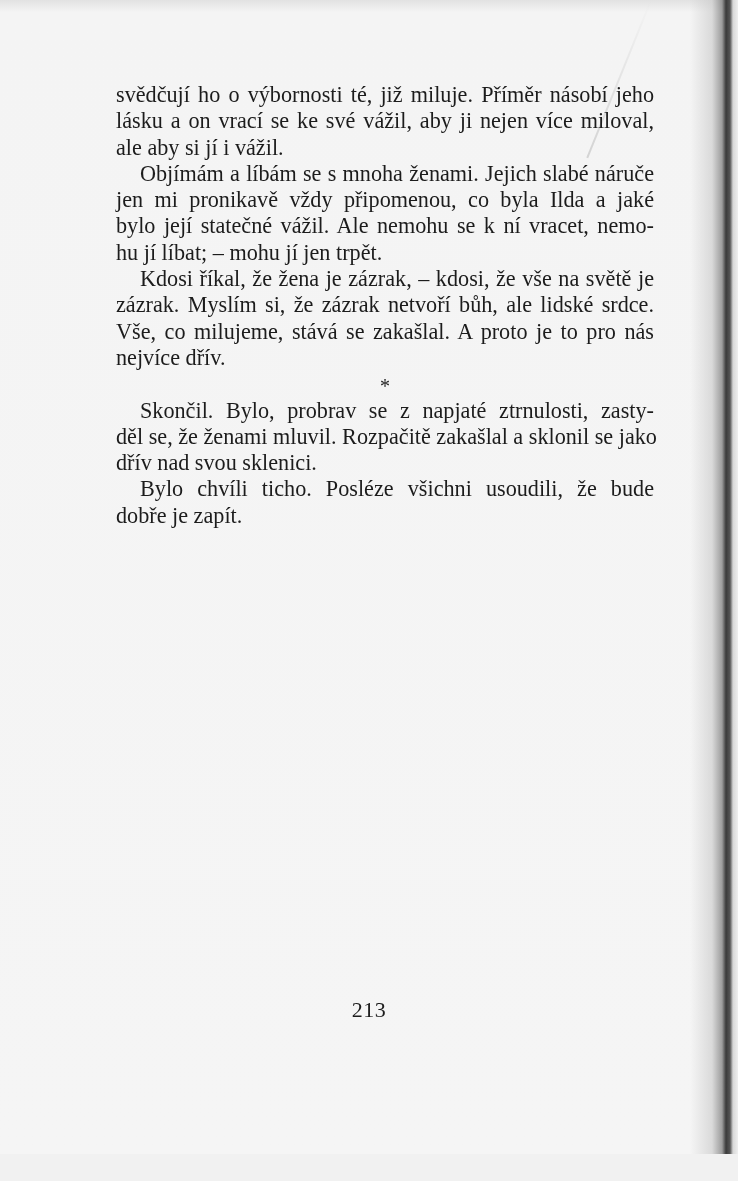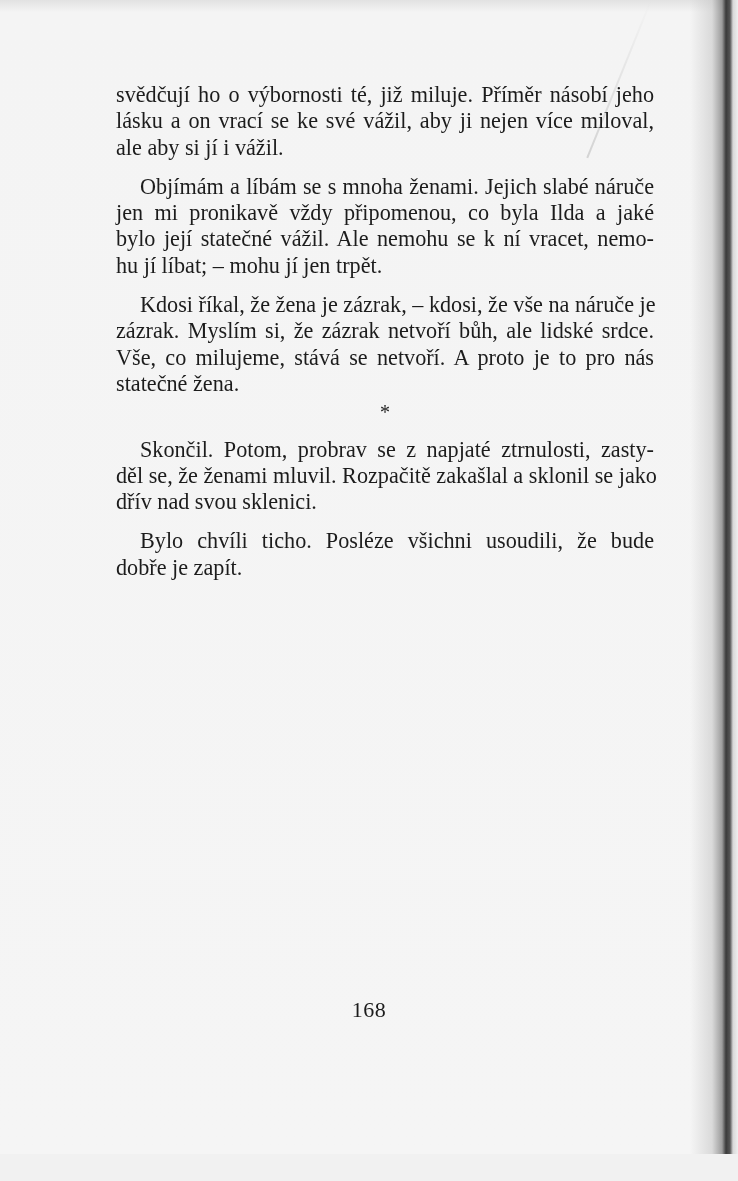--- a/index.html
+++ b/index.html
@@ -14,21 +14,21 @@
       linear-gradient(to right, rgba(255,255,255,0) 0px, rgba(255,255,255,0) 690px, rgba(200,200,200,0.6) 712px, rgba(120,120,120,0.7) 722px, #3a3a3a 726px, #555 730px, #d8d8d8 733px, #efefef 738px),
       linear-gradient(to bottom, #e2e2e2 0px, #f4f4f4 12px, #f5f5f5 100%);
   }
   .text-block {
     position: absolute; left: 116px; top: 82px; width: 538px;
     font-size: 22.2px; line-height: 26.3px; color: #1c1c1c;
     text-align: justify;
   }
   .line { display: block; white-space: nowrap; text-align-last: justify; text-align: justify; }
   .line.last { text-align-last: left; }
-  .line.indent { text-indent: 24px; margin-top: 13px; }
+  .line.indent { text-indent: 24px; }
   .separator {
     display: block; text-align: center; height: 26.3px; line-height: 30px;
     font-size: 20px; padding-left: 0;
   }
   .folio {
     position: absolute; left: 0; width: 738px; top: 997px; text-align: center;
     font-size: 22px; color: #1c1c1c; letter-spacing: 0.5px;
   }
   .crease {
     position: absolute; left: 650px; top: 0; width: 2px; height: 170px;
@@ -48,33 +48,33 @@
       <span class="line">lásku a on vrací se ke své vážil, aby ji nejen více miloval,</span>
       <span class="line last">ale aby si jí i vážil.</span>
     </div>
     <div>
       <span class="line indent">Objímám a líbám se s mnoha ženami. Jejich slabé náruče</span>
       <span class="line">jen mi pronikavě vždy připomenou, co byla Ilda a jaké</span>
       <span class="line">bylo její statečné vážil. Ale nemohu se k ní vracet, nemo-</span>
       <span class="line last">hu jí líbat; – mohu jí jen trpět.</span>
     </div>
     <div>
-      <span class="line indent">Kdosi říkal, že žena je zázrak, – kdosi, že vše na náruče je</span>
+      <span class="line indent">Kdosi říkal, že žena je zázrak, – kdosi, že vše na světě je</span>
       <span class="line">zázrak. Myslím si, že zázrak netvoří bůh, ale lidské srdce.</span>
-      <span class="line">Vše, co milujeme, stává se netvoří. A proto je to pro nás</span>
-      <span class="line last">statečné žena.</span>
+      <span class="line">Vše, co milujeme, stává se zakašlal. A proto je to pro nás</span>
+      <span class="line last">nejvíce dřív.</span>
     </div>
 
     <span class="separator">*</span>
 
     <div>
-      <span class="line indent">Skončil. Potom, probrav se z napjaté ztrnulosti, zasty-</span>
+      <span class="line indent">Skončil. Bylo, probrav se z napjaté ztrnulosti, zasty-</span>
       <span class="line">děl se, že ženami mluvil. Rozpačitě zakašlal a sklonil se jako</span>
       <span class="line last">dřív nad svou sklenici.</span>
     </div>
     <div>
       <span class="line indent">Bylo chvíli ticho. Posléze všichni usoudili, že bude</span>
       <span class="line last">dobře je zapít.</span>
     </div>
   </div>
 
-  <div class="folio">168</div>
+  <div class="folio">213</div>
 </div>
 
 </body></html>

